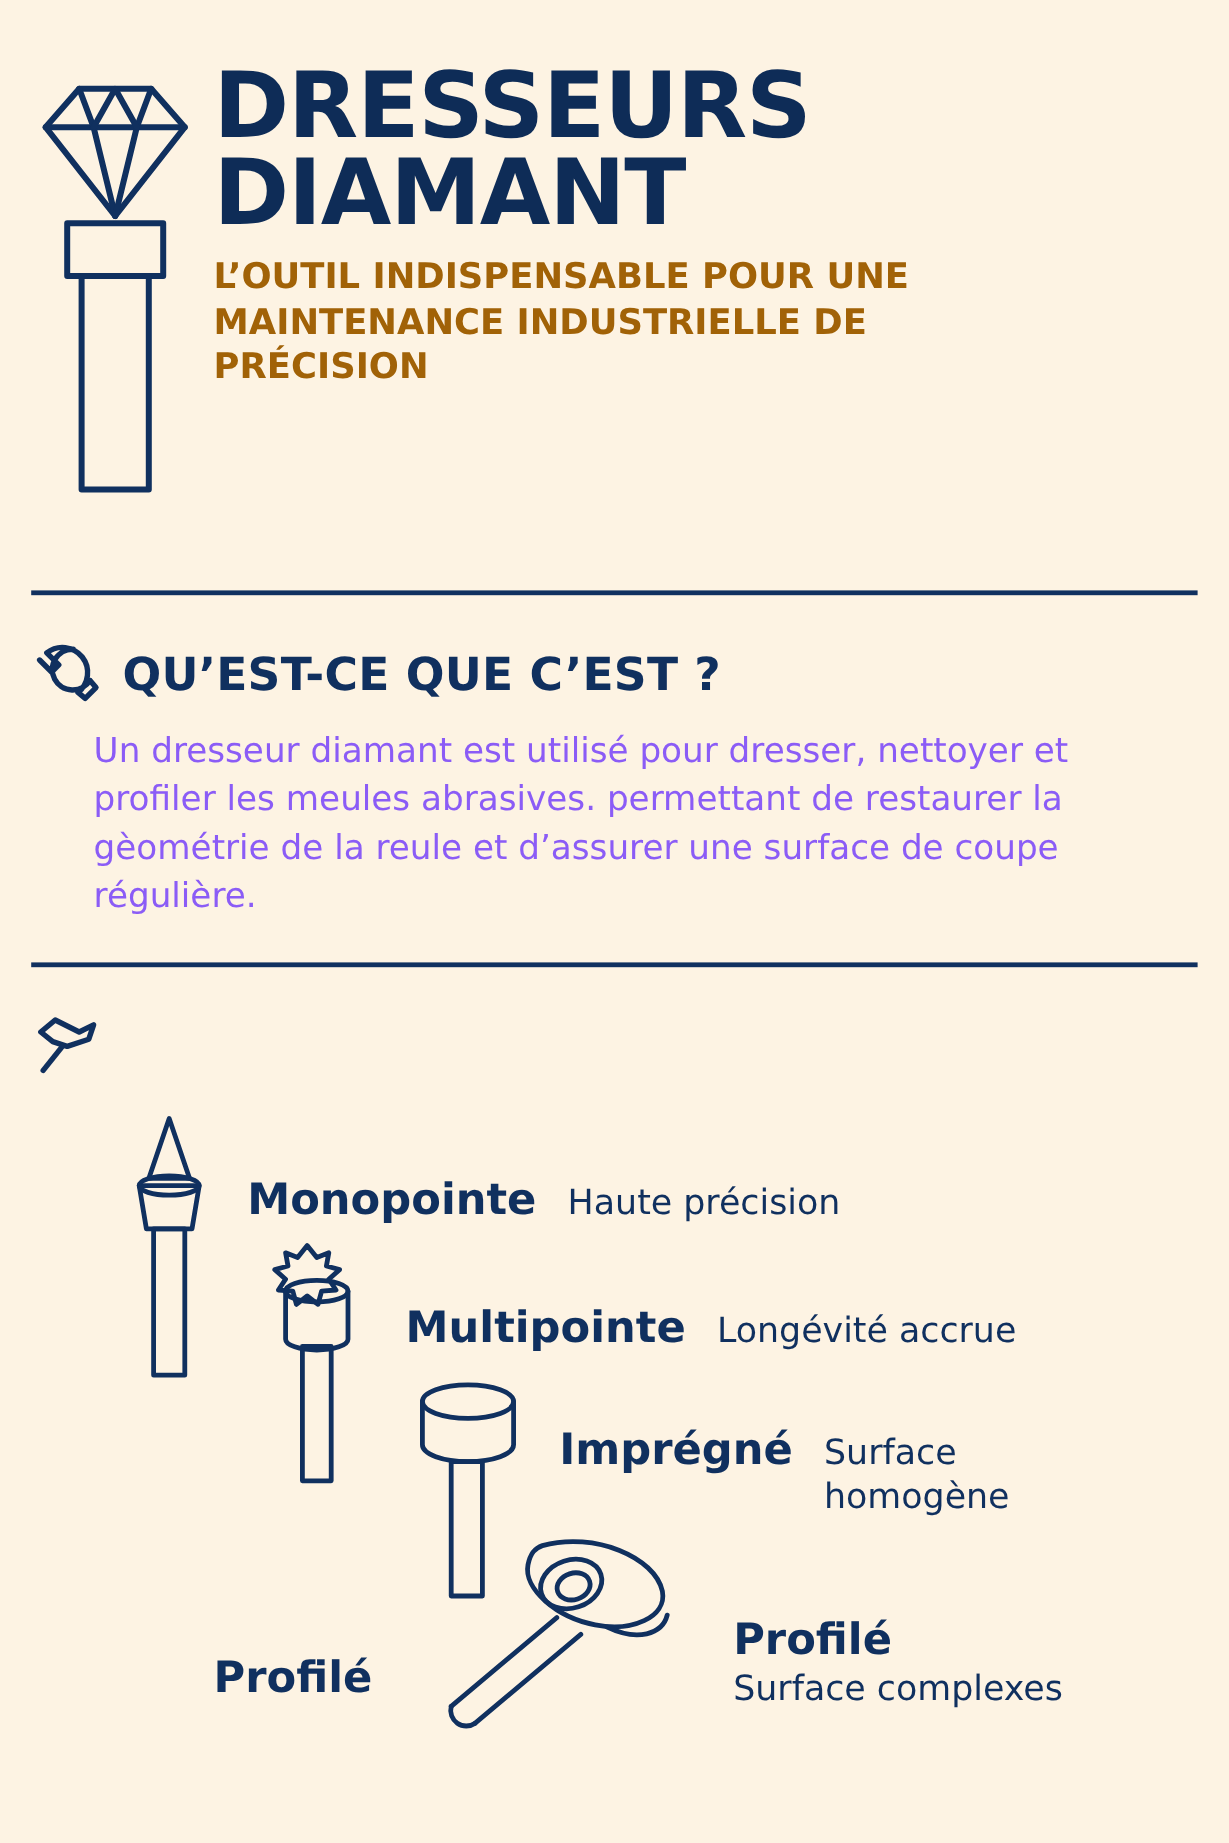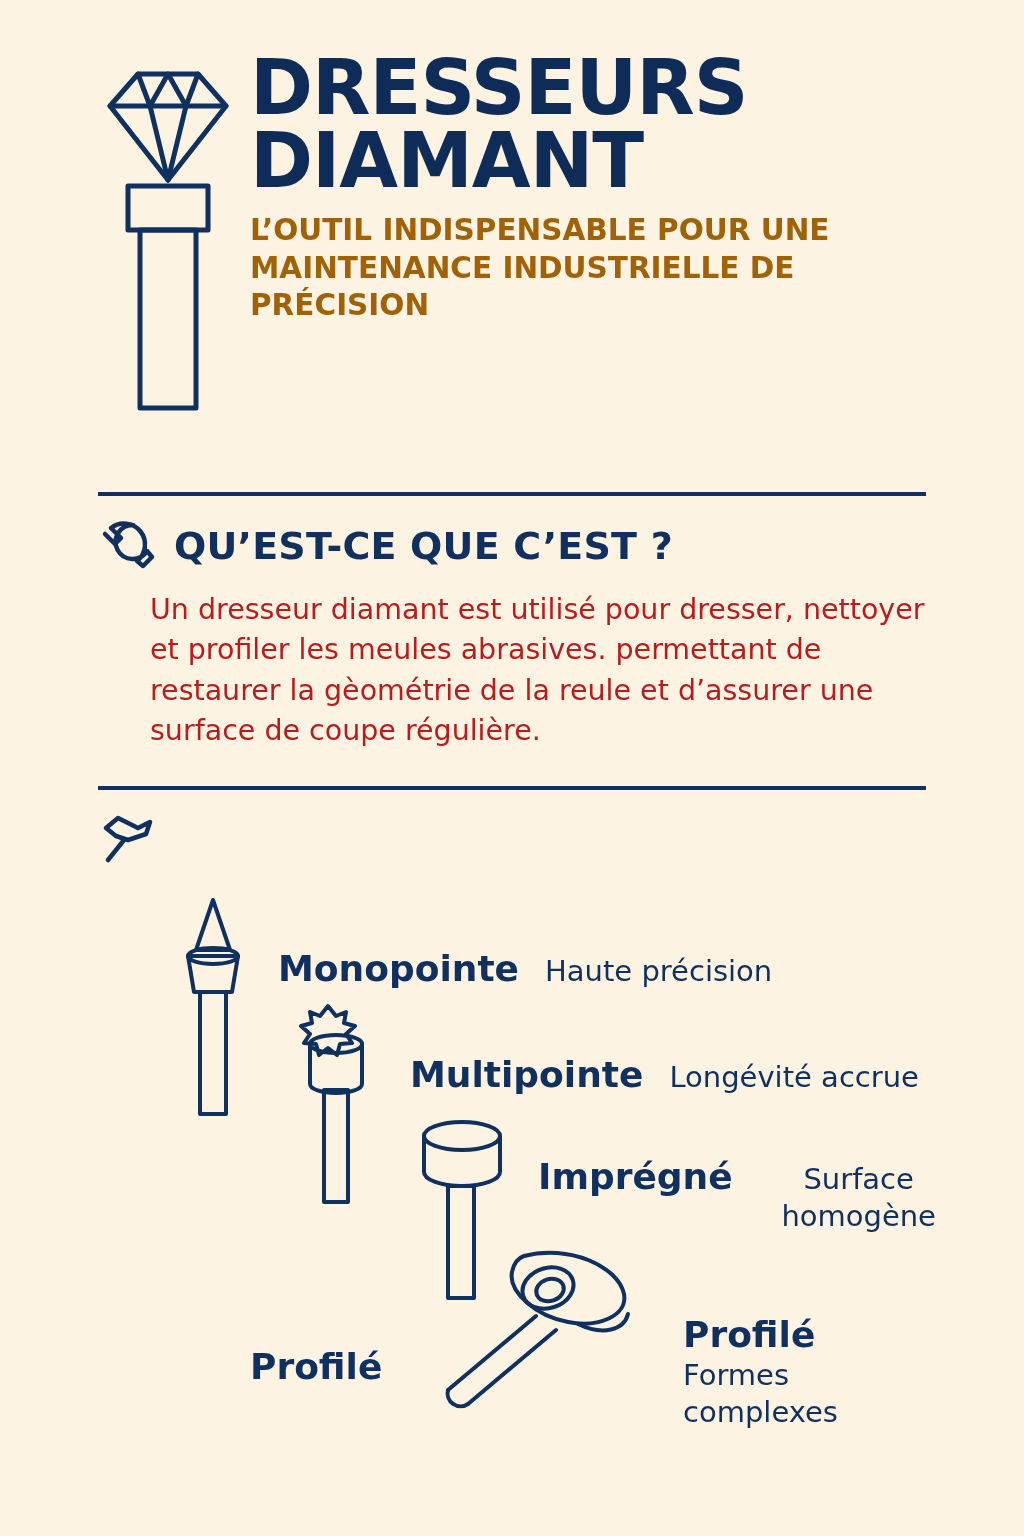--- a/index.html
+++ b/index.html
@@ -13,21 +13,21 @@
     font-family: "DejaVu Sans", sans-serif;
     color: #10305F;
     overflow: hidden;
     position: relative;
   }
   .page {
     position: relative;
     width: 1024px;
     height: 1536px;
     box-sizing: border-box;
-    padding: 0 98px;
+    padding: 0 26px;
   }
 
   
   .header {
     display: flex;
     flex-direction: row;
     align-items: flex-start;
     padding-top: 52px;
   }
   .header-icon {
@@ -66,39 +66,39 @@
     width: 100%;
   }
   .rule-1 { margin-top: 50px; }
   .rule-2 { margin-top: 34px; }
 
   
   .section-head {
     display: flex;
     align-items: center;
     gap: 18px;
-    margin-top: 24px;
+    margin-top: 40px;
   }
   .section-icon {
     width: 58px;
     height: 52px;
     flex: 0 0 58px;
   }
   .section-title {
     font-weight: bold;
     font-size: 38px;
     letter-spacing: 0.2px;
     color: #10305F;
   }
   .body-text {
     font-size: 28.5px;
     line-height: 1.42;
     margin: 18px 0 0 52px;
     max-width: 830px;
-    color: #b91c1c;
+    color: #8b5cf6;
   }
 
   
   .types {
     position: relative;
     margin-top: 10px;
     height: 610px;
   }
   .type-row {
     position: absolute;
@@ -110,21 +110,21 @@
     font-weight: bold;
     font-size: 36px;
     color: #10305F;
     white-space: nowrap;
   }
   .type-desc {
     font-size: 29px;
     color: #10305F;
     line-height: 1.28;
   }
-  .type-desc.two-line { white-space: normal; width: 200px; text-align: center; }
+  .type-desc.two-line { white-space: normal; width: 200px; }
 
   .tool-art {
     position: absolute;
   }
 
   
   #art-mono   { left: 60px;  top: 18px; }
   #art-multi  { left: 190px; top: 124px; }
   #art-impreg { left: 312px; top: 232px; }
   #art-profil { left: 330px; top: 368px; }
@@ -240,21 +240,21 @@
       <span class="type-desc">Longévité accrue</span>
     </div>
 
     <div class="type-row" id="row-impreg">
       <span class="type-name">Imprégné</span>
       <span class="type-desc two-line">Surface homogène</span>
     </div>
 
     <div class="type-row" id="row-profil">
       <span class="type-name">Profilé</span>
-      <span class="type-desc">Formes complexes</span>
+      <span class="type-desc">Surface complexes</span>
     </div>
 
     <div class="type-row" id="row-profil-left">
       <span class="type-name">Profilé</span>
     </div>
 
   </div>
 
 </div>
 

